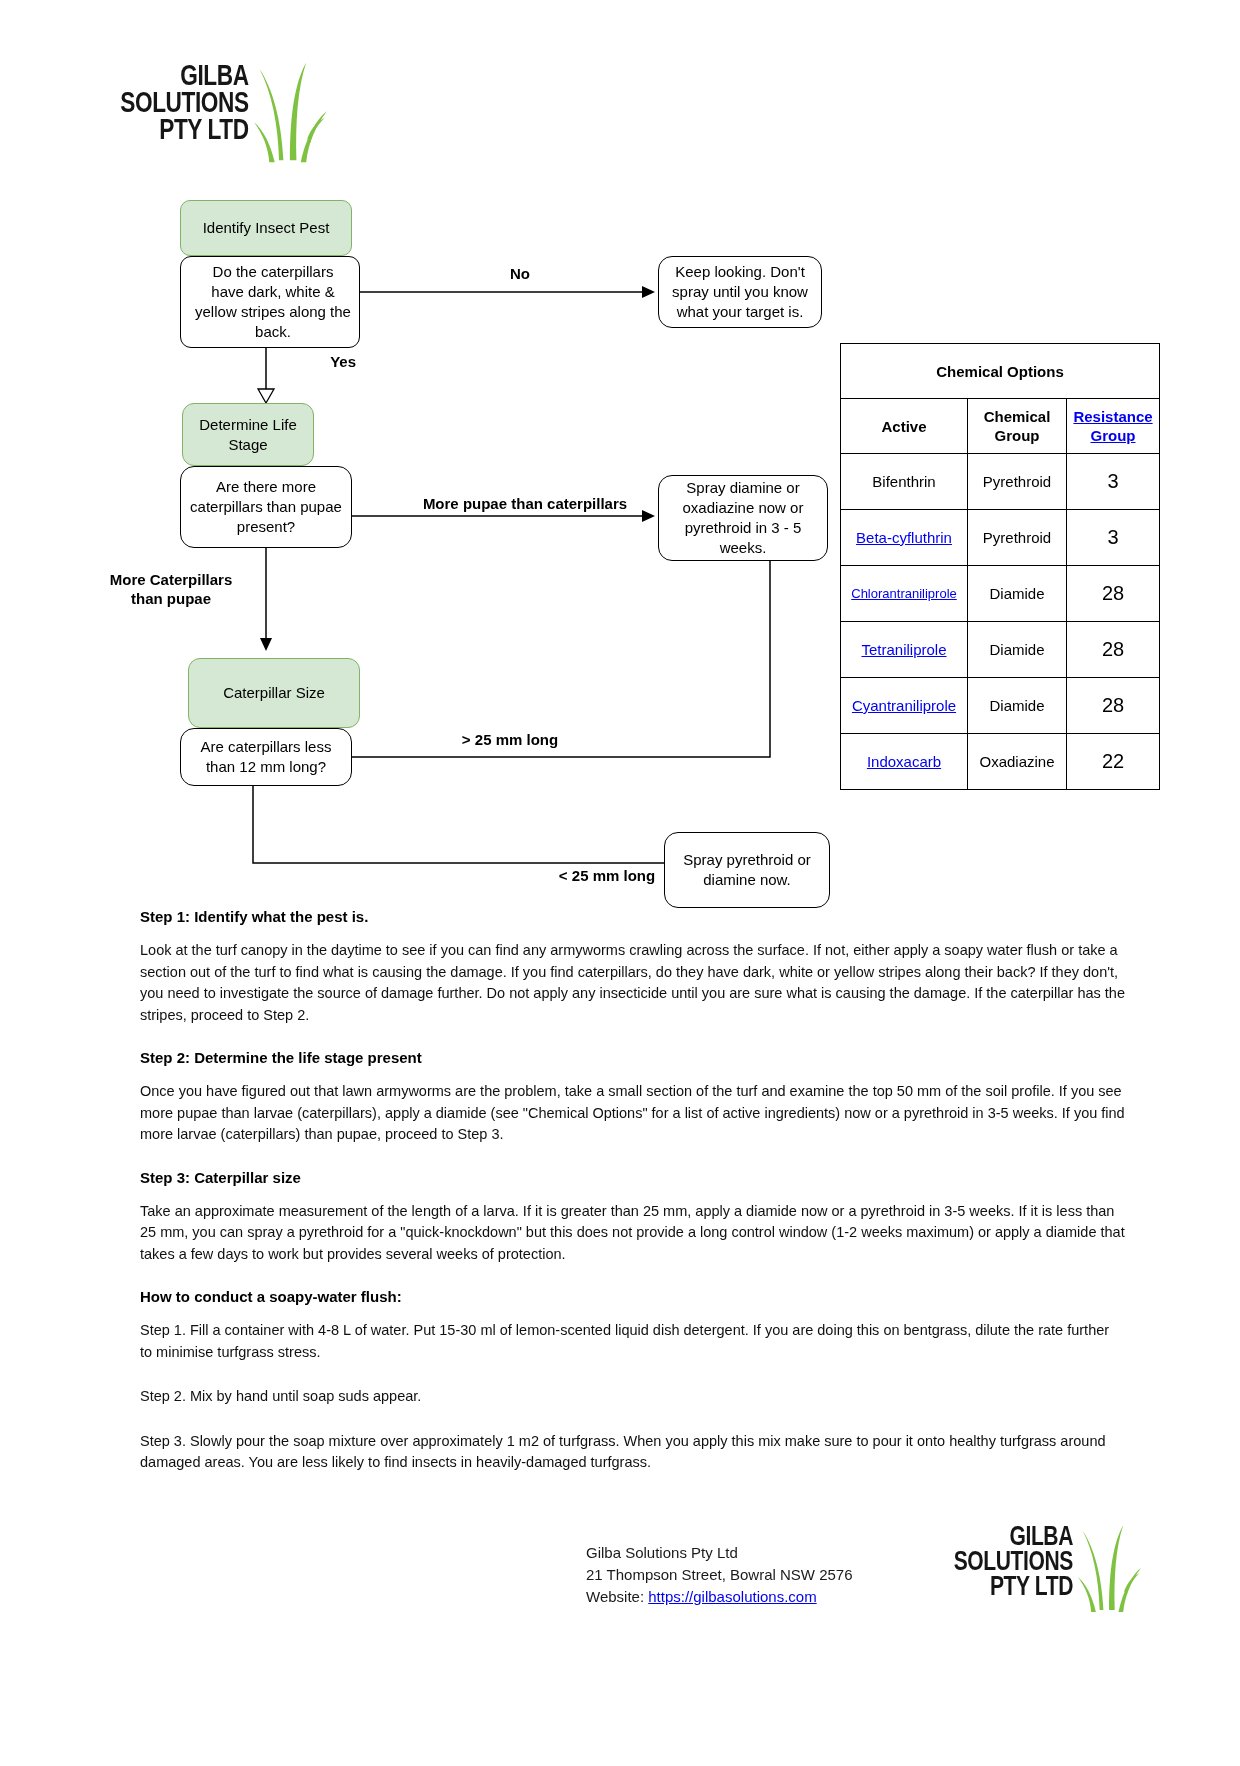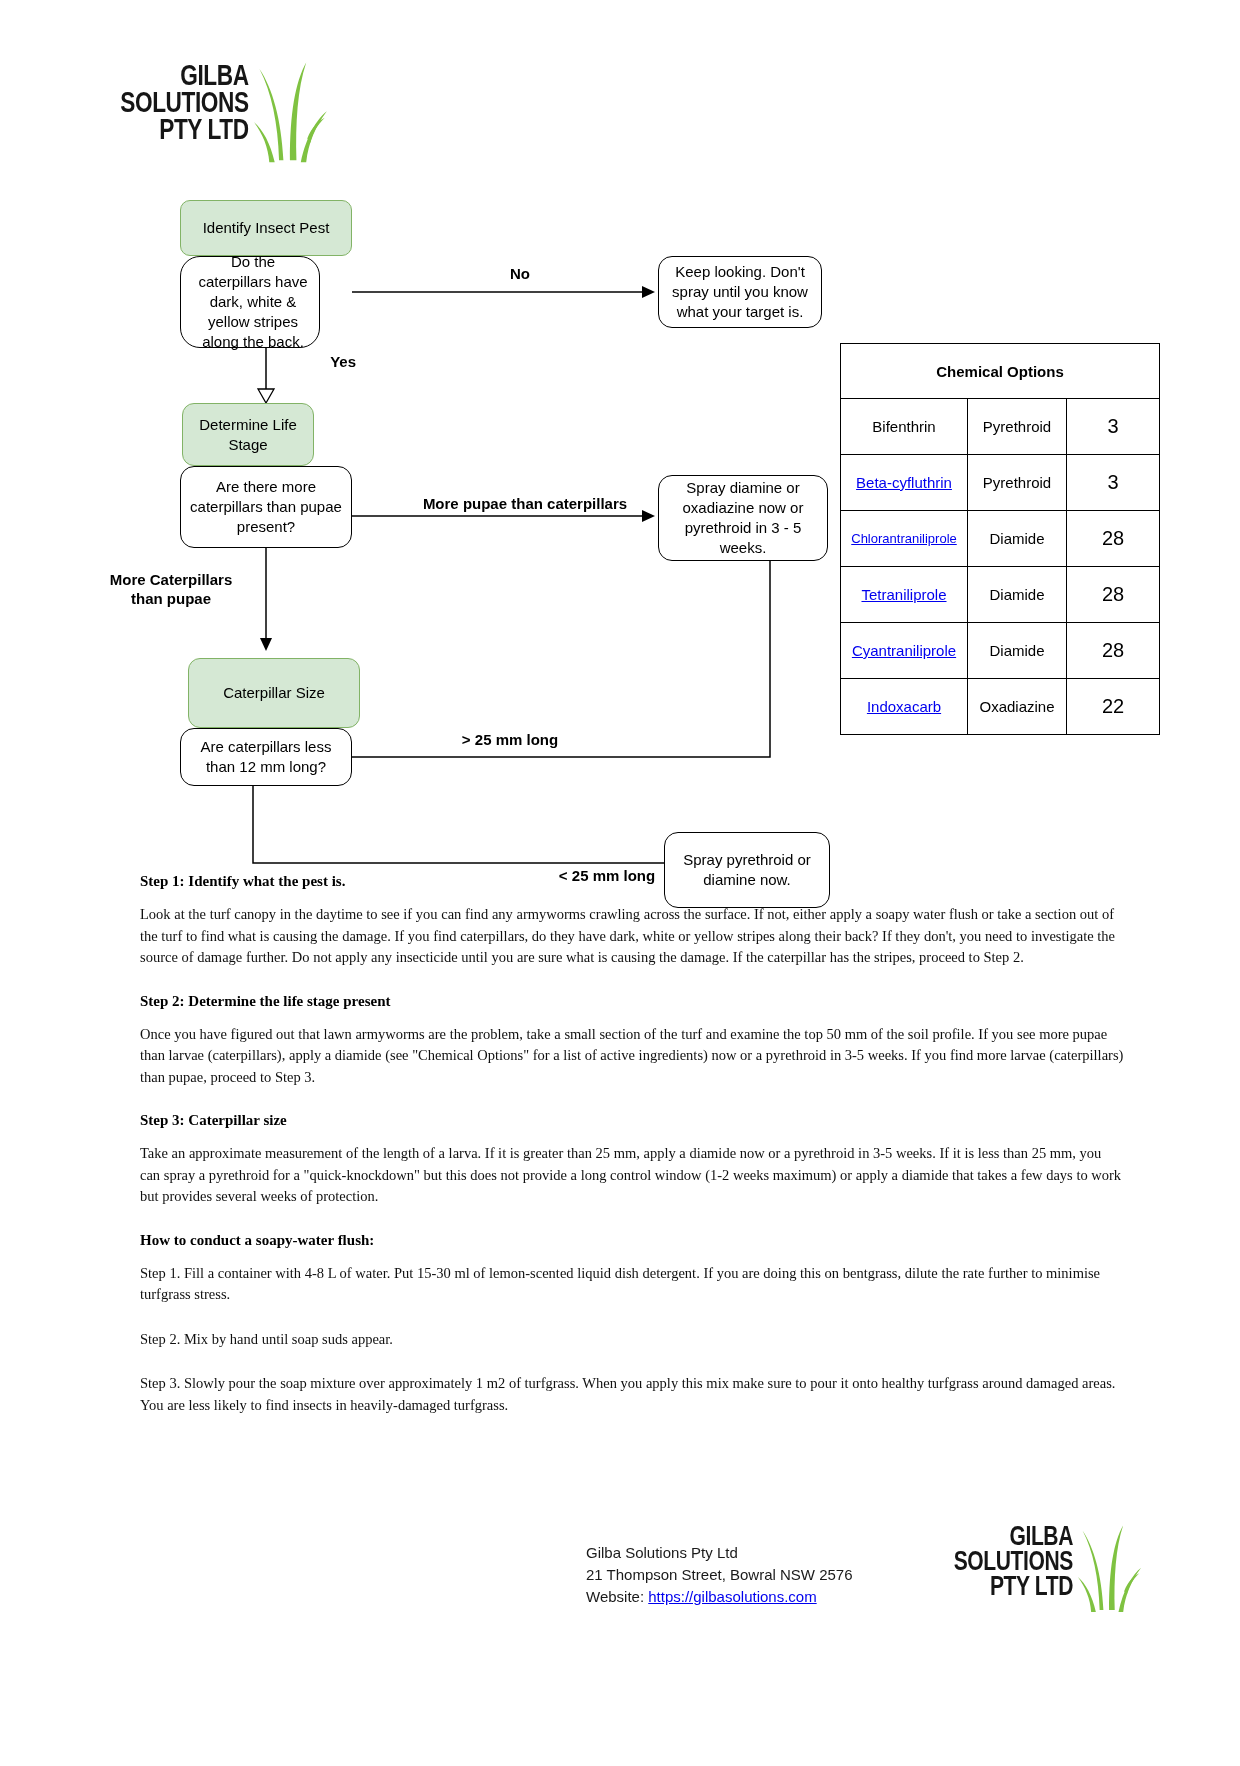--- a/index.html
+++ b/index.html
@@ -20,21 +20,21 @@
 
   
   .fc-svg{position:absolute;left:0;top:0;width:1240px;height:950px;pointer-events:none;}
   .node{position:absolute;display:flex;align-items:center;justify-content:center;
     text-align:center;font-size:15px;line-height:20px;box-sizing:border-box;padding:4px 8px;background:#fff;}
   .node.green{background:#d5e8d4;border:1px solid #82b366;}
   .node.white{background:#fff;border:1.5px solid #000;}
   .edge-label{position:absolute;font-weight:bold;font-size:15px;text-align:center;line-height:19px;}
 
   .n-green1{left:180px;top:200px;width:172px;height:56px;border-radius:10px;}
-  .n-white1{left:180px;top:256px;width:140px;height:92px;border-radius:20px;padding-left:14px;}
+  .n-white1{left:180px;top:256px;width:180px;height:92px;border-radius:11px;padding-left:14px;}
   .n-keep  {left:658px;top:256px;width:164px;height:72px;border-radius:14px;border-width:1.5px;}
   .n-green2{left:182px;top:403px;width:132px;height:63px;border-radius:12px;}
   .n-white2{left:180px;top:466px;width:172px;height:82px;border-radius:14px;}
   .n-spray1{left:658px;top:475px;width:170px;height:86px;border-radius:14px;}
   .n-green3{left:188px;top:658px;width:172px;height:70px;border-radius:12px;}
   .n-white3{left:180px;top:728px;width:172px;height:58px;border-radius:14px;}
   .n-spray2{left:664px;top:832px;width:166px;height:76px;border-radius:14px;}
 
   .l-no   {left:440px;top:264px;width:160px;}
   .l-yes  {left:296px;top:352px;width:60px;text-align:right;}
@@ -54,21 +54,21 @@
   .c1{width:127px;} .c2{width:99px;} .c3{width:92px;}
   .t-title{height:54px;display:flex;align-items:center;justify-content:center;
     font-weight:bold;border-bottom:1px solid #000;font-size:15px;}
   .t-head .tcell{height:54px;font-weight:bold;}
   .t-body .tcell{height:55px;}
   .res-num{font-size:20px;}
   .link{color:#0000ee;text-decoration:underline;}
   .link.small{font-size:13px;}
 
   
-  .guide{position:absolute;left:140px;top:872px;width:985px;font-size:14.5px;line-height:21.5px;color:#101010;font-family:Liberation Serif, serif;}
+  .guide{position:absolute;left:140px;top:908px;width:985px;font-size:14.5px;line-height:21.5px;color:#101010;}
   .guide h3{font-size:15px;margin:10px 0 14px 0;line-height:18px;color:#000;}
   .guide h3:first-child{margin-top:0;}
   .guide p{margin:0 0 23px 0;}
 
   
   .footer-text{position:absolute;left:586px;top:1542px;font-size:15px;line-height:22px;color:#1a1a1a;}
   .ftr-logo{position:absolute;left:920px;top:1524px;}
   .ftr-logo .brand-text{font-size:27px;}
 </style>
 </head>
@@ -121,20 +121,27 @@
 
   <div class="edge-label l-no">No</div>
   <div class="edge-label l-yes">Yes</div>
   <div class="edge-label l-pupae">More pupae than caterpillars</div>
   <div class="edge-label l-morecat">More Caterpillars than pupae</div>
   <div class="edge-label l-gt25">&gt; 25 mm long</div>
   <div class="edge-label l-lt25">&lt; 25 mm long</div>
 
   <div class="chem-table">
     <div class="t-title">Chemical Options</div>
+    <div class="trow t-head">
+      <div class="tcell c1">Active</div>
+      <div class="tcell c2">Chemical Group</div>
+      <div class="tcell c3">
+        <a class="link" href="#">Resistance Group</a>
+      </div>
+    </div>
     <div class="t-body">
         <div class="trow">
           <div class="tcell c1">Bifenthrin</div>
           <div class="tcell c2">Pyrethroid</div>
           <div class="tcell c3 res-num">3</div>
         </div>
         <div class="trow">
           <div class="tcell c1">
             <a href="#" class="link">Beta-cyfluthrin</a>
           </div>

